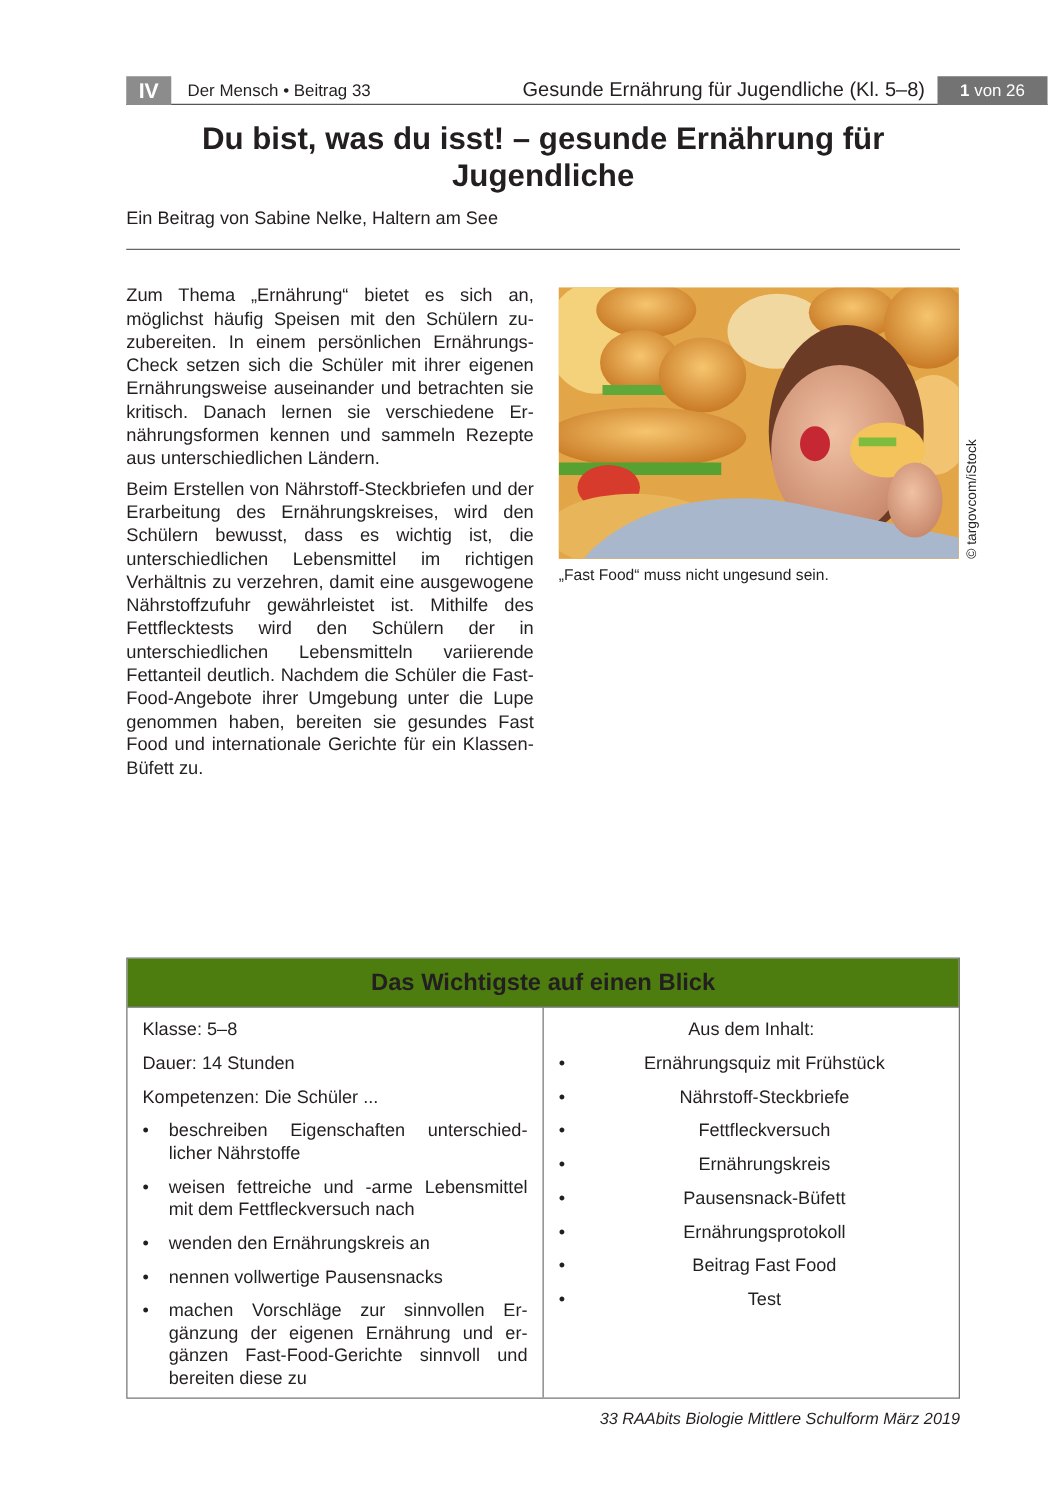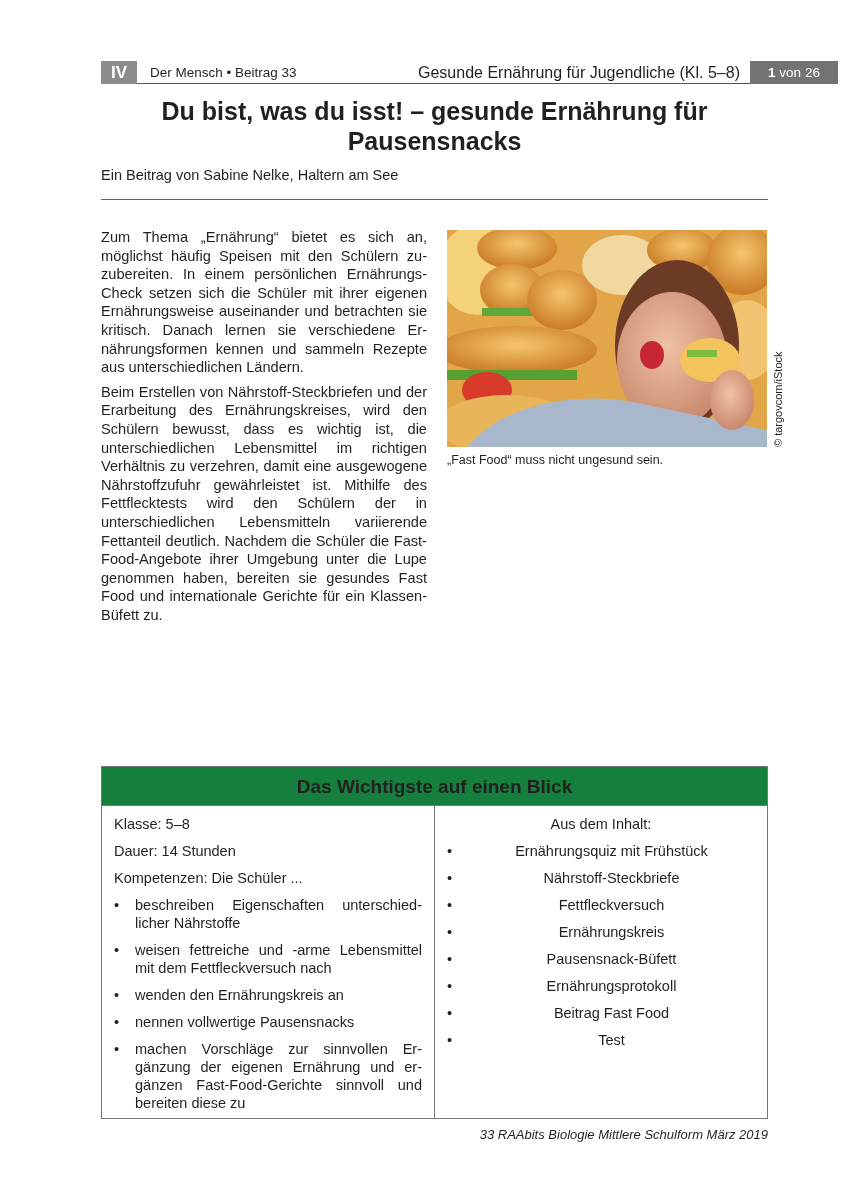--- a/index.html
+++ b/index.html
@@ -18,21 +18,21 @@
   .rule { position: absolute; left: 101px; top: 199px; width: 667px; border-top: 1px solid #666; }
 
   .body-text { position: absolute; left: 101px; top: 228px; width: 326px; font-size: 14.6px; line-height: 18.6px; text-align: justify; hyphens: manual; }
   .body-text p { margin-bottom: 6px; }
 
   .photo { position: absolute; left: 447px; top: 230px; width: 320px; height: 217px; overflow: hidden; background: #e8a640; }
   .credit { position: absolute; left: 772px; top: 447px; transform: rotate(-90deg); transform-origin: left top; font-size: 11px; white-space: nowrap; color: #231f20; }
   .caption { position: absolute; left: 447px; top: 453px; font-size: 12.5px; }
 
   .box { position: absolute; left: 101px; top: 766px; width: 667px; height: 353px; border: 1px solid #777; }
-  .box-head { height: 39px; background: #15803d; border-bottom: 1px solid #777; text-align: center; font-size: 19px; font-weight: bold; line-height: 39px; }
+  .box-head { height: 39px; background: #4d7c0f; border-bottom: 1px solid #777; text-align: center; font-size: 19px; font-weight: bold; line-height: 39px; }
   .box-cols { display: flex; height: 312px; }
   .col-l { width: 333px; border-right: 1px solid #777; padding: 9px 12px 0 12px; font-size: 14.5px; }
   .col-r { flex: 1; padding: 9px 12px 0 12px; font-size: 14.5px; text-align: center; }
   .kv { line-height: 18px; margin-bottom: 9px; }
   .kv b { font-weight: normal; margin-top: 16px; }
   ul.bul { list-style: none; }
   ul.bul li { position: relative; padding-left: 21px; line-height: 18px; margin-bottom: 9px; }
   .col-l ul.bul li { text-align: justify; }
   ul.bul li::before { content: "\2022"; position: absolute; left: 0; top: 0; }
 
@@ -41,21 +41,21 @@
 </head>
 <body>
 
 <div class="header">
   <div class="hdr-roman">IV</div>
   <div class="hdr-left">Der Mensch • Beitrag 33</div>
   <div class="hdr-right">Gesunde Ernährung für Jugendliche (Kl. 5–8)</div>
   <div class="hdr-page"><b>1</b> <span>von 26</span></div>
 </div>
 
-<h1 class="title">Du bist, was du isst! – gesunde Ernährung für Pausensnacks</h1>
+<h1 class="title">Du bist, was du isst! – gesunde Ernährung für Jugendliche</h1>
 <div class="author">Ein Beitrag von Sabine Nelke, Haltern am See</div>
 <div class="rule"></div>
 
 <div class="body-text">
   <p>Zum Thema „Ernährung“ bietet es sich an, möglichst häufig Speisen mit den Schülern zu­zubereiten. In einem persönlichen Ernährungs-Check setzen sich die Schüler mit ihrer eigenen Ernährungsweise auseinander und betrachten sie kritisch. Danach lernen sie verschiedene Er­nährungsformen kennen und sammeln Rezep­te aus unterschiedlichen Ländern.</p>
   <p>Beim Erstellen von Nährstoff-Steckbriefen und der Erarbeitung des Ernährungskreises, wird den Schülern bewusst, dass es wichtig ist, die unterschiedlichen Lebensmittel im richtigen Verhältnis zu verzehren, damit eine ausgewo­gene Nährstoffzufuhr gewährleistet ist. Mithil­fe des Fettflecktests wird den Schülern der in unterschiedlichen Lebensmitteln variierende Fettanteil deutlich. Nachdem die Schüler die Fast-Food-Angebote ihrer Umgebung unter die Lupe genommen haben, bereiten sie ge­sundes Fast Food und internationale Gerichte für ein Klassen-Büfett zu.</p>
 </div>
 
 <div class="photo">
   <svg width="320" height="217" viewBox="0 0 320 217">

